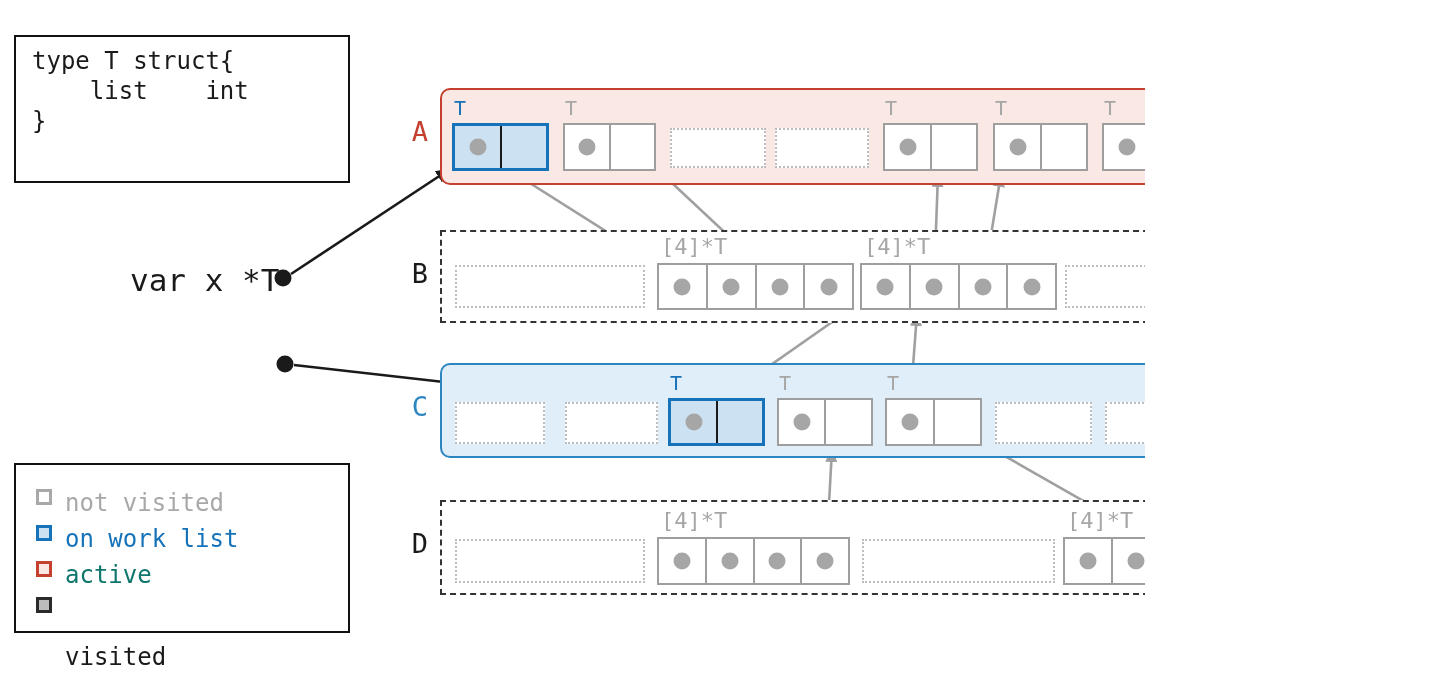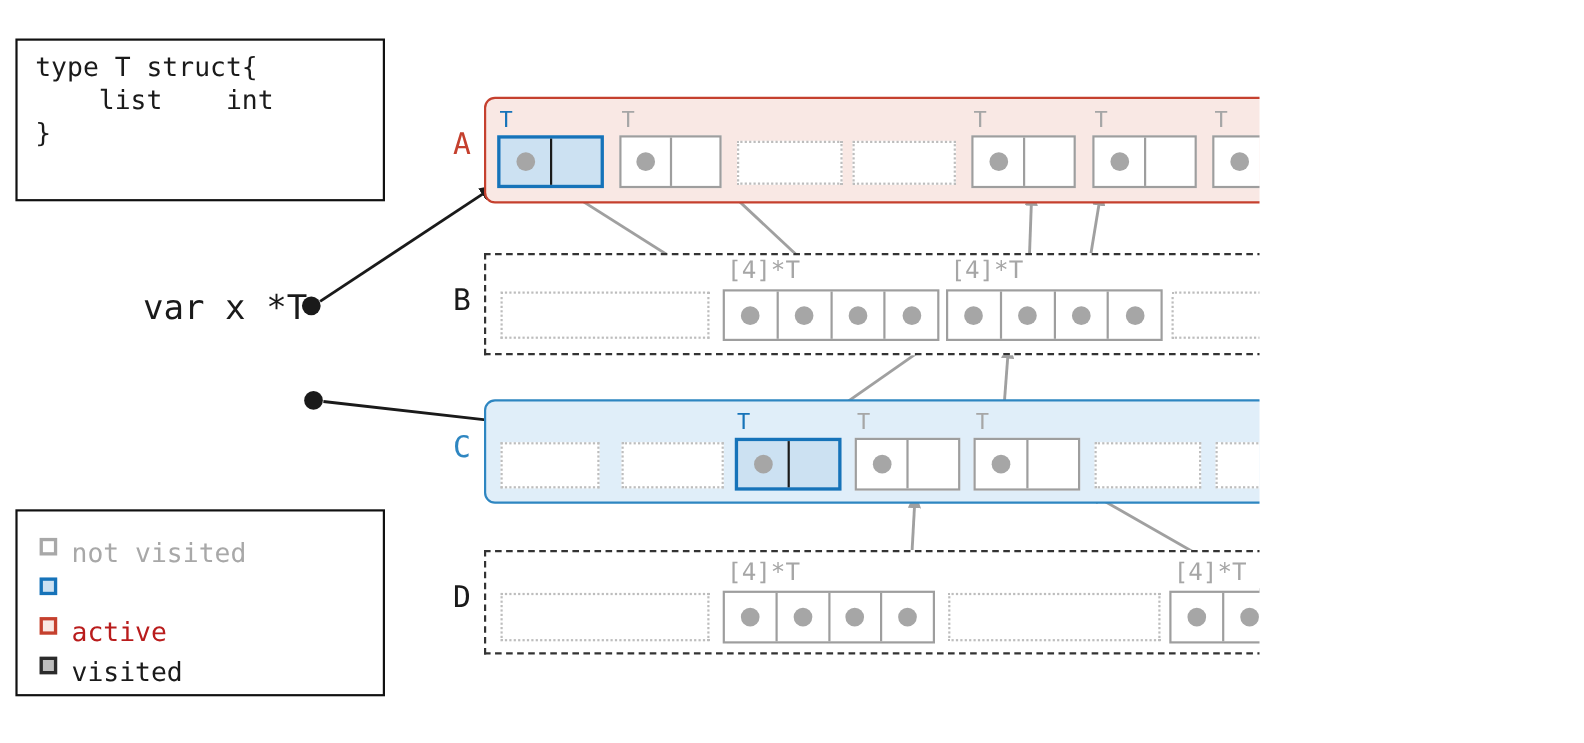--- a/index.html
+++ b/index.html
@@ -57,28 +57,29 @@
 
   <div id="var-x" class="var-label">var x *T</div>
 
   <div id="legend">
     <div class="legend-item">
       <span class="legend-swatch" style="border-color: rgb(168, 168, 168); background: rgb(255, 255, 255);"></span>
       <span class="legend-text" style="color: rgb(168, 168, 168);">not visited</span>
     </div>
     <div class="legend-item">
       <span class="legend-swatch" style="border-color: rgb(22, 115, 185); background: rgb(204, 225, 242);"></span>
+      <span class="legend-text" style="color: rgb(22, 115, 185);">on work list</span>
     </div>
     <div class="legend-item">
       <span class="legend-swatch" style="border-color: rgb(197, 64, 46); background: rgb(249, 232, 228);"></span>
-      <span class="legend-text" style="color: #b91c1c;">active</span>
+      <span class="legend-text" style="color: #0f766e;">active</span>
     </div>
     <div class="legend-item">
       <span class="legend-swatch" style="border-color: rgb(43, 43, 43); background: rgb(189, 189, 189);"></span>
-      <span class="legend-text" style="color: rgb(26, 26, 26);">visited</span>
+      <span class="legend-text" style="color: rgb(26, 26, 26); margin-top: 46px;">visited</span>
     </div>
   </div>
 
   <svg id="arrows" width="1440" height="675" viewBox="0 0 1440 675">
     <defs>
       <marker id="ah-gray" markerUnits="userSpaceOnUse" markerWidth="15" markerHeight="12" refX="13" refY="6" orient="auto">
         <path d="M0,0 L15,6 L0,12 z" fill="#a0a0a0"></path>
       </marker>
       <marker id="ah-black" markerUnits="userSpaceOnUse" markerWidth="16" markerHeight="13" refX="14" refY="6.5" orient="auto">
         <path d="M0,0 L16,6.5 L0,13 z" fill="#1a1a1a"></path>

